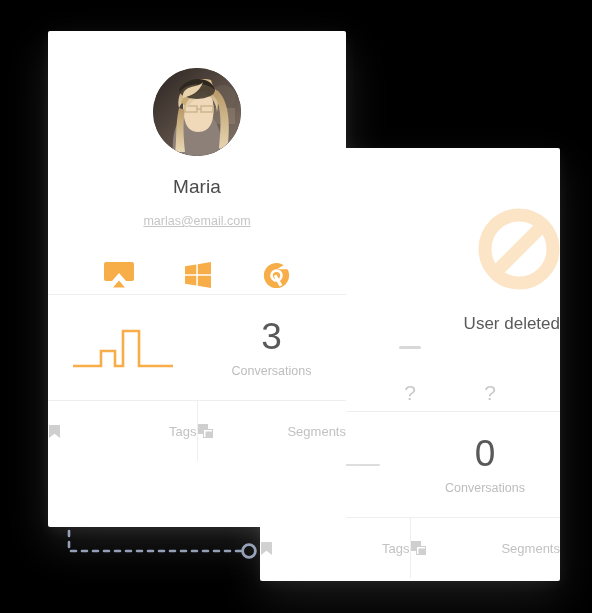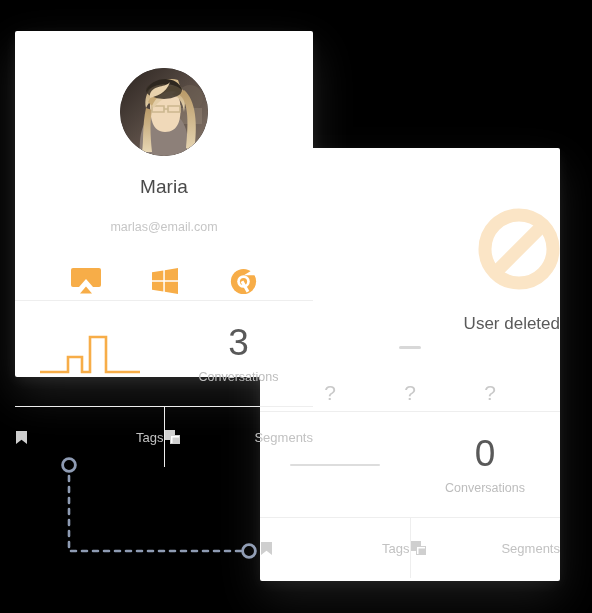--- a/index.html
+++ b/index.html
@@ -41,24 +41,24 @@
     top: 148px;
     width: 300px;
     height: 433px;
     z-index: 2;
     box-shadow: 0 18px 45px rgba(255,255,255,0.10),
                 0 4px 14px rgba(255,255,255,0.06);
   }
 
   
   #card-front {
-    left: 15px;
+    left: 48px;
     top: 31px;
     width: 298px;
-    height: 346px;
+    height: 496px;
     z-index: 3;
     box-shadow: 0 18px 45px rgba(255,255,255,0.12),
                 0 4px 14px rgba(255,255,255,0.07);
   }
 
   
   .profile {
     padding-top: 37px;
     text-align: center;
   }
@@ -75,23 +75,24 @@
   .avatar svg { display: block; }
 
   .person-name {
     margin-top: 20px;
     font-size: 19px;
     color: #4a4a4a;
     letter-spacing: .1px;
   }
 
   .person-email {
-    margin-top: 22px;
+    margin-top: 16px;
     font-size: 12.5px;
     color: #c6c6c6;
+    text-decoration: underline;
   }
 
   
   .ban-wrap {
     padding-top: 60px;
     text-align: right;
   }
   .deleted-title {
     margin-top: 20px;
     font-size: 17px;

